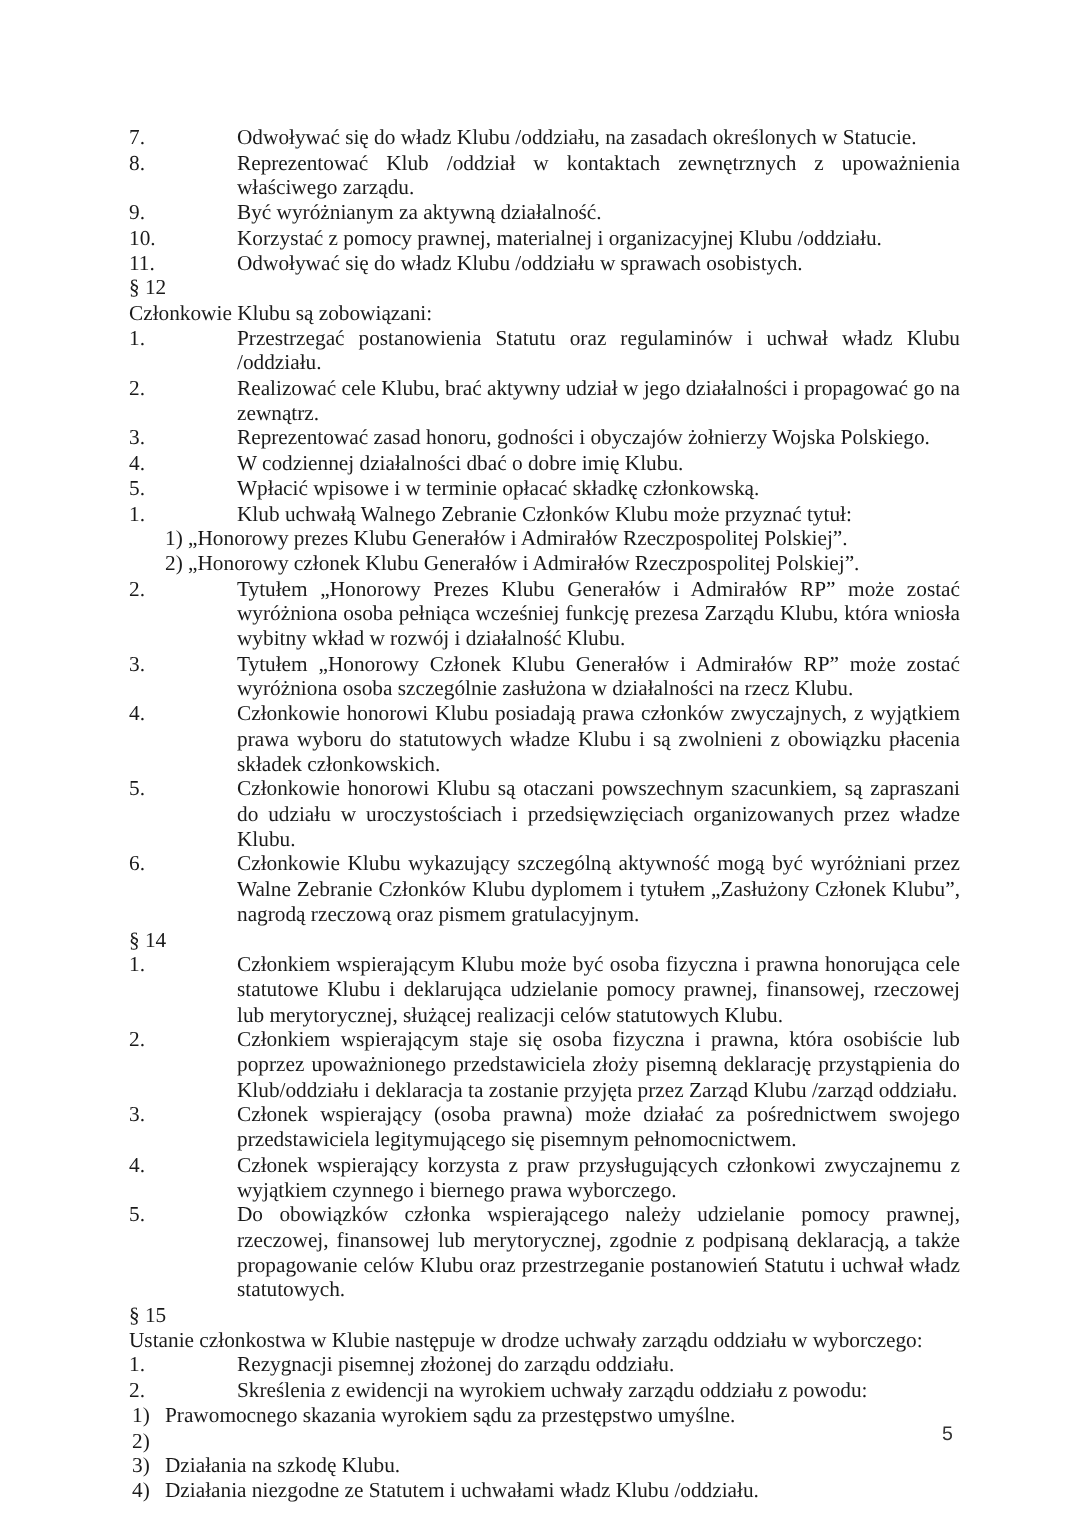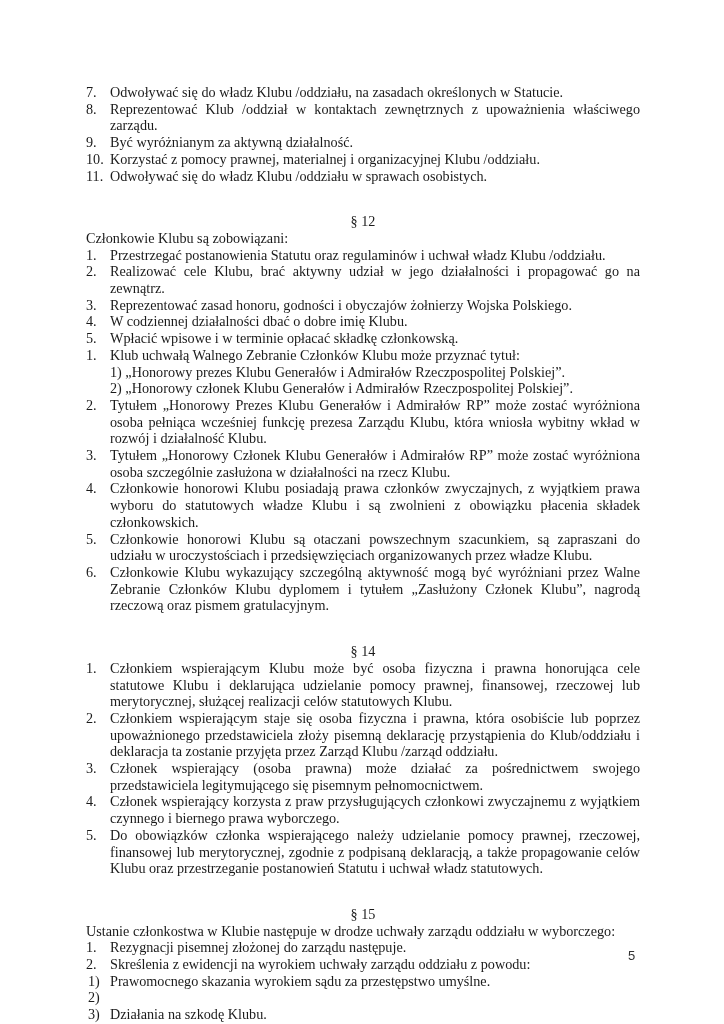--- a/index.html
+++ b/index.html
@@ -1,25 +1,25 @@
 <!DOCTYPE html>
 <html><head>
 <meta charset="utf-8">
 <style>
   html, body { margin: 0; padding: 0; background: #ffffff; }
   body { width: 724px; height: 1024px; position: relative; overflow: hidden;
          font-family: "Liberation Serif", "DejaVu Serif", serif; color: #1a1a1a; }
   .page { position: absolute; left: 86px; top: 84px; width: 554px; font-size: 14.2px; line-height: 16.7px; }
   .row { display: flex; }
   .num { width: 24px; flex: 0 0 24px; }
-  .txt { flex: 1; text-align: justify; }
+  .txt { flex: 1; text-align: justify; margin-left: 48px; }
   .sub { padding-left: 24px; }
   .subnum { display: flex; padding-left: 2px; }
   .subnum .n { width: 22px; flex: 0 0 22px; }
-  .par { text-align: center; margin-top: 29px; }
+  .par { margin-top: 0; }
   .plain { }
   .pagenum { position: absolute; left: 628px; top: 948px; font-family: "Liberation Sans", "DejaVu Sans", sans-serif; font-size: 13px; color: #333; }
 </style>
 </head>
 <body>
 
 <div class="page">
 
   <div>
     <div class="row">
@@ -120,21 +120,21 @@
         <span class="num">5.</span>
         <span class="txt">Do obowiązków członka wspierającego należy udzielanie pomocy prawnej, rzeczowej, finansowej lub merytorycznej, zgodnie z podpisaną deklaracją, a także propagowanie celów Klubu oraz przestrzeganie postanowień Statutu i uchwał władz statutowych.</span>
       </div>
   </div>
 
   <div class="par">§ 15</div>
   <div class="plain">Ustanie członkostwa w Klubie następuje w drodze uchwały zarządu oddziału w wyborczego:</div>
   <div>
     <div class="row">
         <span class="num">1.</span>
-        <span class="txt">Rezygnacji pisemnej złożonej do zarządu następuje.</span>
+        <span class="txt">Rezygnacji pisemnej złożonej do zarządu oddziału.</span>
       </div>
     <div class="row">
         <span class="num">2.</span>
         <span class="txt">Skreślenia z ewidencji na wyrokiem uchwały zarządu oddziału z powodu:</span>
       </div>
     <div class="subnum">
         <span class="n">1)</span>
         <span>Prawomocnego skazania wyrokiem sądu za przestępstwo umyślne.</span>
       </div>
     <div class="subnum">

